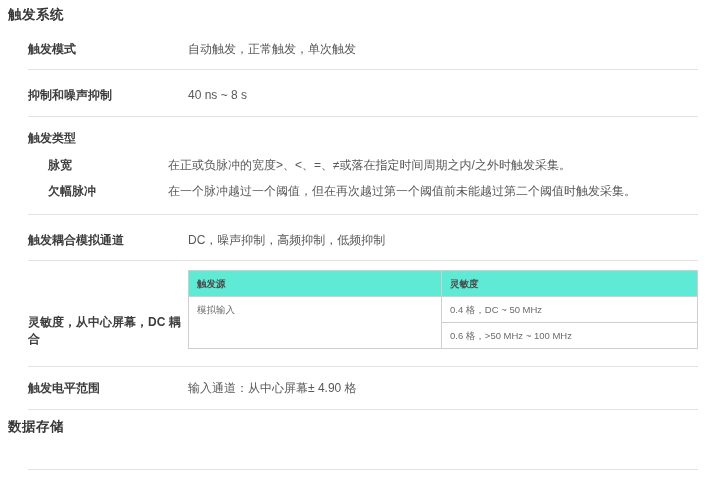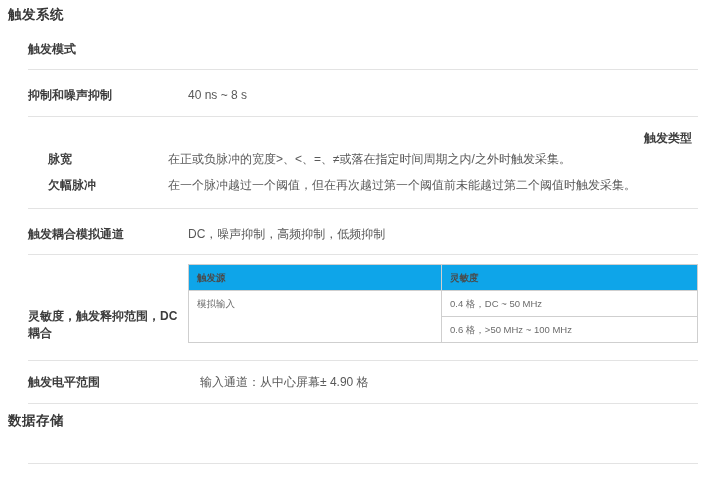--- a/index.html
+++ b/index.html
@@ -22,21 +22,21 @@
     letter-spacing: 0.5px;
   }
   .section-title.second { margin-top: 8px; }
   .rows { margin-left: 20px; margin-right: 2px; }
   .spec-row {
     display: flex;
     align-items: flex-end;
     border-bottom: 1px solid #e3e3e3;
     padding: 17px 0 11px 0;
   }
-  .spec-row.tight { padding: 13px 0 12px 0; gap: 12px; }
+  .spec-row.tight { padding: 13px 0 12px 0; }
   .label {
     width: 160px;
     min-width: 160px;
     font-size: 12px;
     font-weight: bold;
     color: #3d3d3d;
     line-height: 1.45;
     padding-right: 6px;
   }
   .value {
@@ -44,21 +44,21 @@
     font-size: 12px;
     color: #595959;
     line-height: 1.45;
   }
   .spec-group {
     border-bottom: 1px solid #e3e3e3;
     padding: 13px 0 10px 0;
   }
   .group-label {
     width: auto;
-    text-align: right;
+    margin-bottom: 6px;
   }
   .spec-subrow {
     display: flex;
     align-items: flex-start;
     padding: 4px 0 4px 0;
   }
   .spec-subrow .label {
     width: 140px;
     min-width: 140px;
     padding-left: 20px;
@@ -70,21 +70,21 @@
     table-layout: fixed;
   }
   .sens-table th, .sens-table td {
     border: 1px solid #cfcfcf;
     font-size: 9.5px;
     text-align: left;
     vertical-align: top;
     padding: 6px 8px 5px 8px;
   }
   .sens-table th {
-    background: #0ea5e9;
+    background: #5eead4;
     font-weight: bold;
     color: #4a4a4a;
     height: 22px;
   }
   .sens-table td {
     color: #6b6b6b;
     height: 23px;
   }
   .sens-table .col-source { width: 253px; }
 </style>
@@ -93,20 +93,21 @@
 
 <div class="page">
 
   <section>
     <h2 class="section-title">触发系统</h2>
 
     <div class="rows">
 
       <div class="spec-row">
         <div class="label">触发模式</div>
+        <div class="value">自动触发，正常触发，单次触发</div>
       </div>
 
       <div class="spec-row">
         <div class="label">抑制和噪声抑制</div>
         <div class="value">40 ns ~ 8 s</div>
       </div>
 
       <div class="spec-group">
         <div class="label group-label">触发类型</div>
 
@@ -121,21 +122,21 @@
           <div class="value">在一个脉冲越过一个阈值，但在再次越过第一个阈值前未能越过第二个阈值时触发采集。</div>
         </div>
       </div>
 
       <div class="spec-row">
         <div class="label">触发耦合模拟通道</div>
         <div class="value">DC，噪声抑制，高频抑制，低频抑制</div>
       </div>
 
       <div class="spec-row table-row">
-        <div class="label">灵敏度，触发释抑范围，DC 耦合</div>
+        <div class="label">灵敏度，从中心屏幕，DC 耦合</div>
         <div class="value">
           <table class="sens-table">
             <thead>
               <tr>
                 <th class="col-source">触发源</th>
                 <th>灵敏度</th>
               </tr>
             </thead>
             <tbody>
               <tr>

